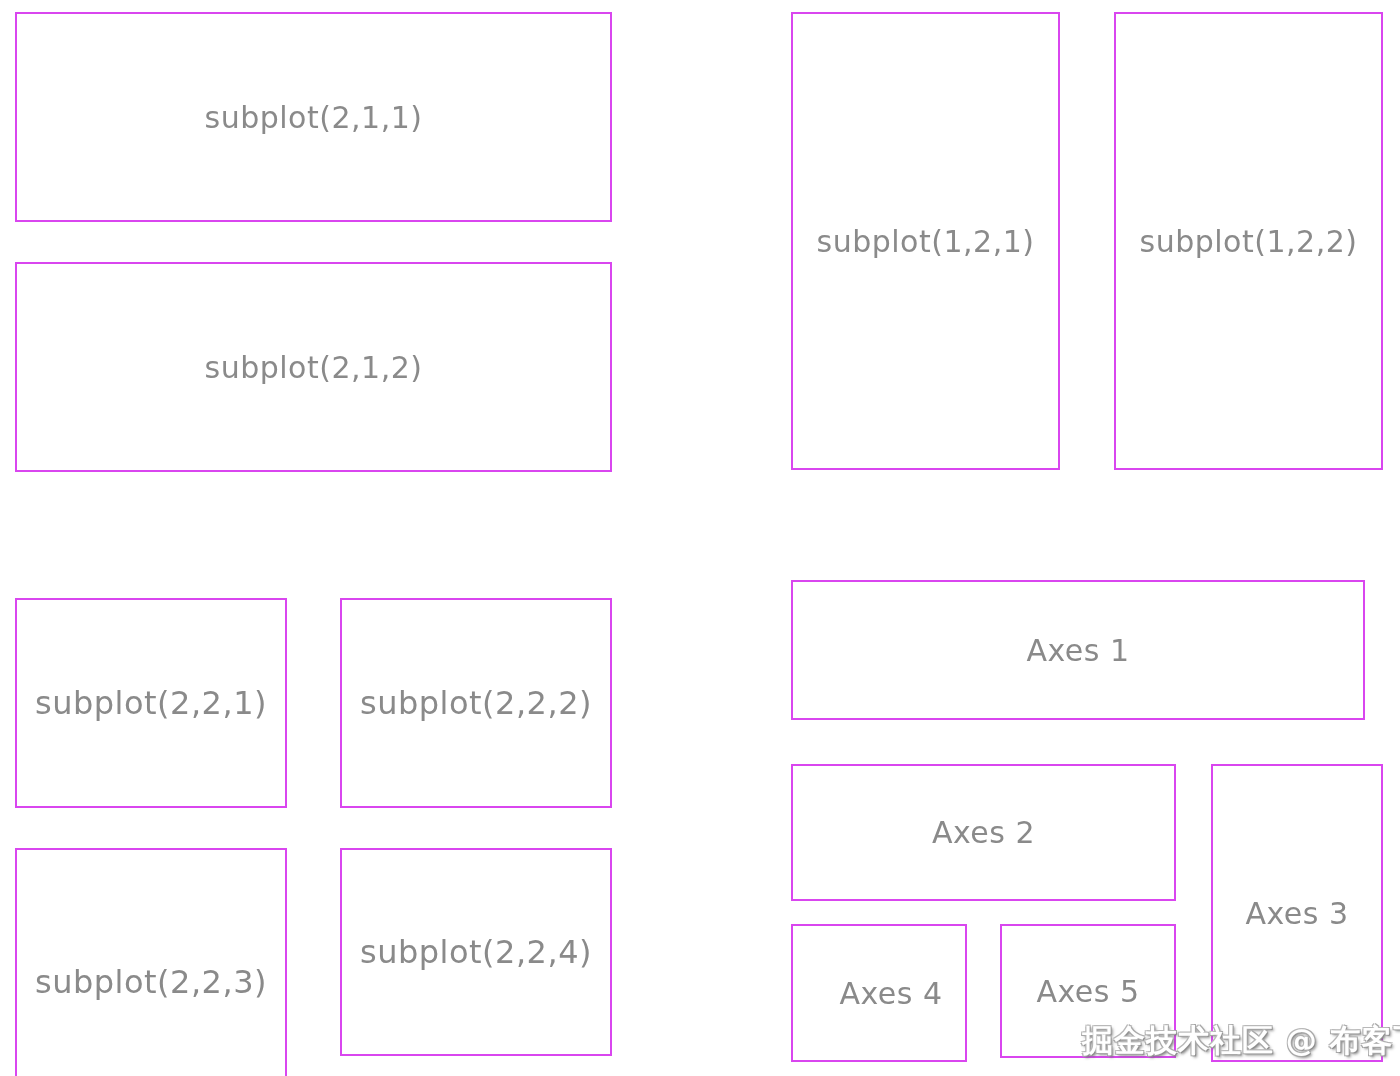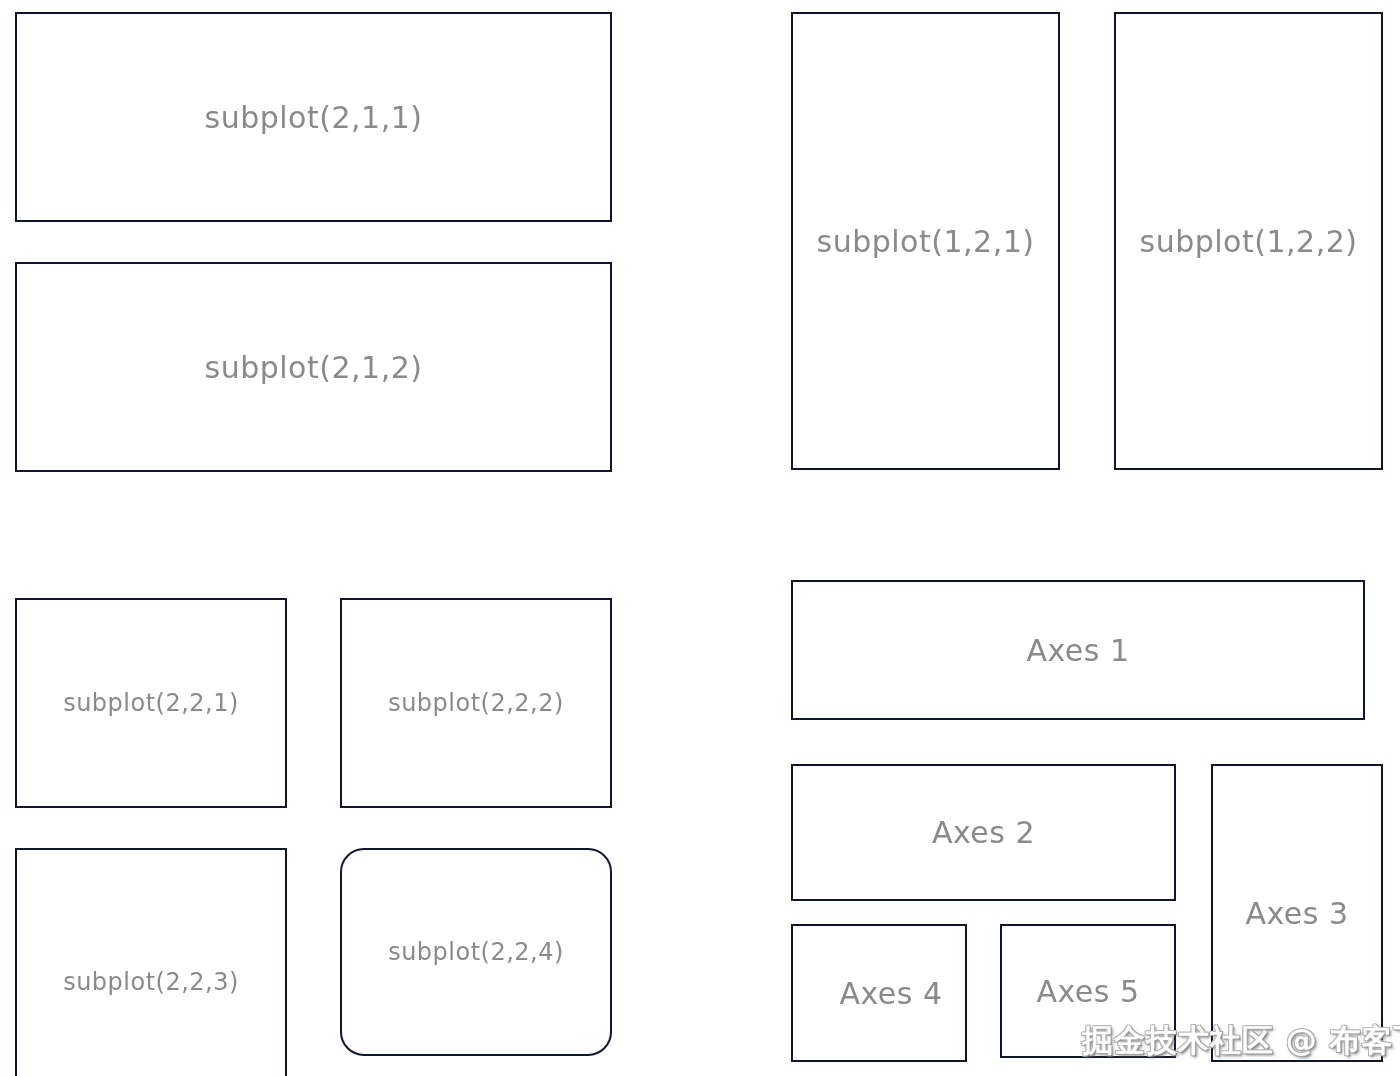--- a/index.html
+++ b/index.html
@@ -11,48 +11,48 @@
   #canvas {
     position: relative;
     width: 1400px;
     height: 1076px;
     background: #ffffff;
     overflow: hidden;
   }
   .axes-box {
     position: absolute;
     box-sizing: border-box;
-    border: 2px solid #0f172a;
+    border: 2px solid #d946ef;
     background: #ffffff;
     display: flex;
     align-items: center;
     justify-content: center;
   }
   .box-label {
     color: #8a8a8a;
     white-space: nowrap;
     letter-spacing: 0.5px;
     user-select: none;
   }
   .fs-lg { font-size: 30px; }
-  .fs-md { font-size: 24px; }
+  .fs-md { font-size: 32px; }
 
   
   #box-2-1-1 { left: 15px;  top: 12px;  width: 597px; height: 210px; }
   #box-2-1-2 { left: 15px;  top: 262px; width: 597px; height: 210px; }
 
   
   #box-1-2-1 { left: 791px;  top: 12px; width: 269px; height: 458px; }
   #box-1-2-2 { left: 1114px; top: 12px; width: 269px; height: 458px; }
 
   
   #box-2-2-1 { left: 15px;  top: 598px; width: 272px; height: 210px; }
   #box-2-2-2 { left: 340px; top: 598px; width: 272px; height: 210px; }
   #box-2-2-3 { left: 15px;  top: 848px; width: 272px; height: 268px; }
-  #box-2-2-4 { left: 340px; top: 848px; width: 272px; height: 208px; border-radius: 24px; }
+  #box-2-2-4 { left: 340px; top: 848px; width: 272px; height: 208px; }
 
   
   #box-axes-1 { left: 791px;  top: 580px; width: 574px; height: 140px; }
   #box-axes-2 { left: 791px;  top: 764px; width: 385px; height: 137px; }
   #box-axes-3 { left: 1211px; top: 764px; width: 172px; height: 298px; justify-content: center; }
   #box-axes-4 { left: 791px;  top: 924px; width: 176px; height: 138px; padding-left: 24px; }
   #box-axes-5 { left: 1000px; top: 924px; width: 176px; height: 134px; }
 
   .watermark {
     position: absolute;

